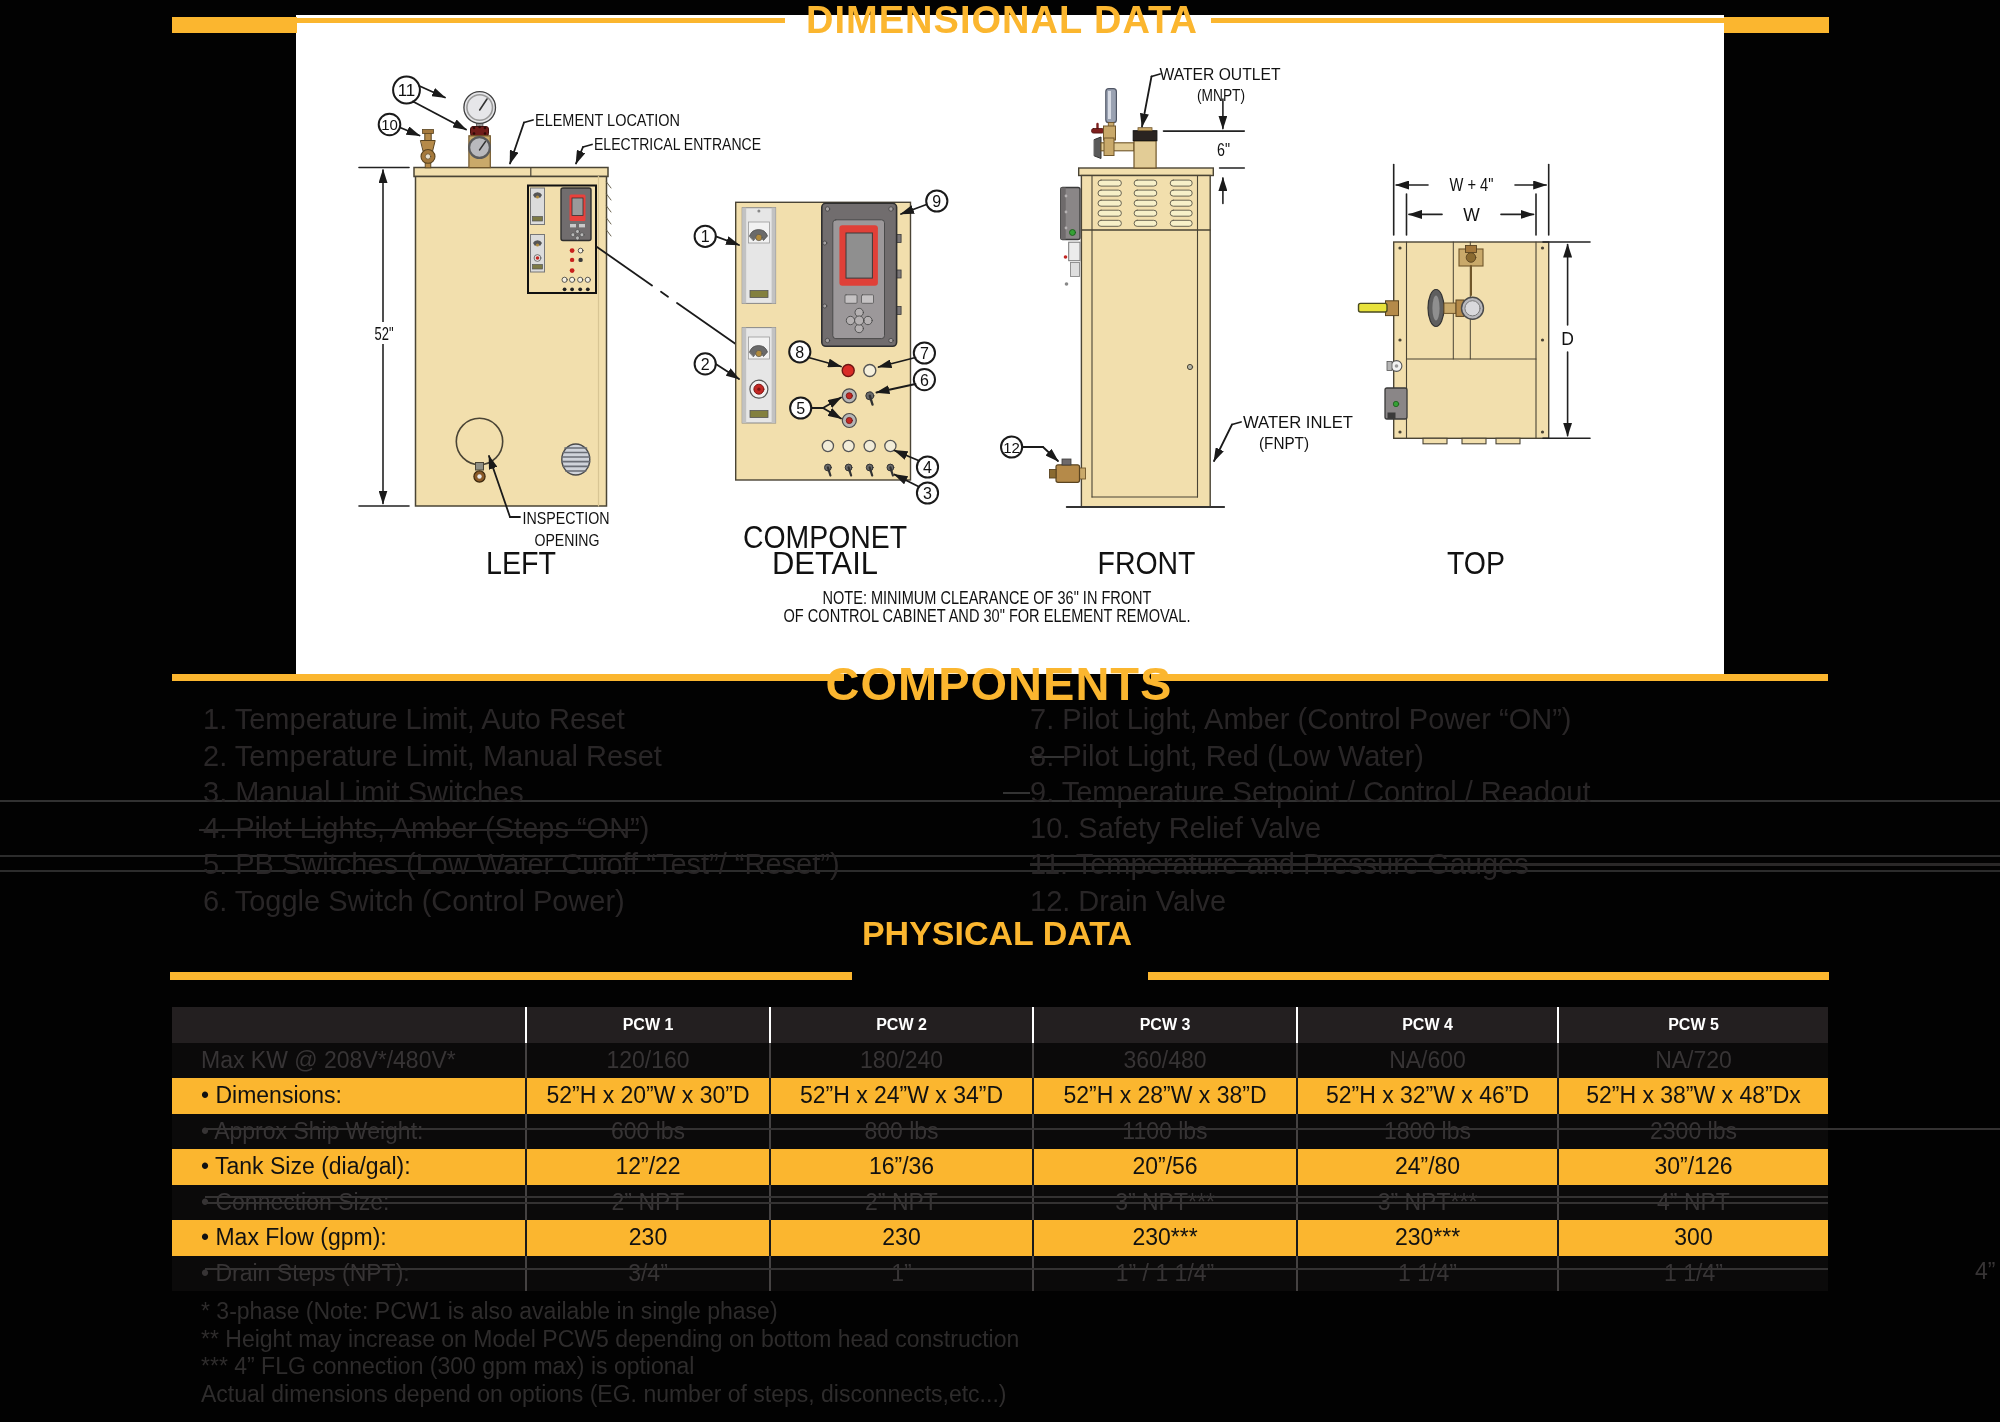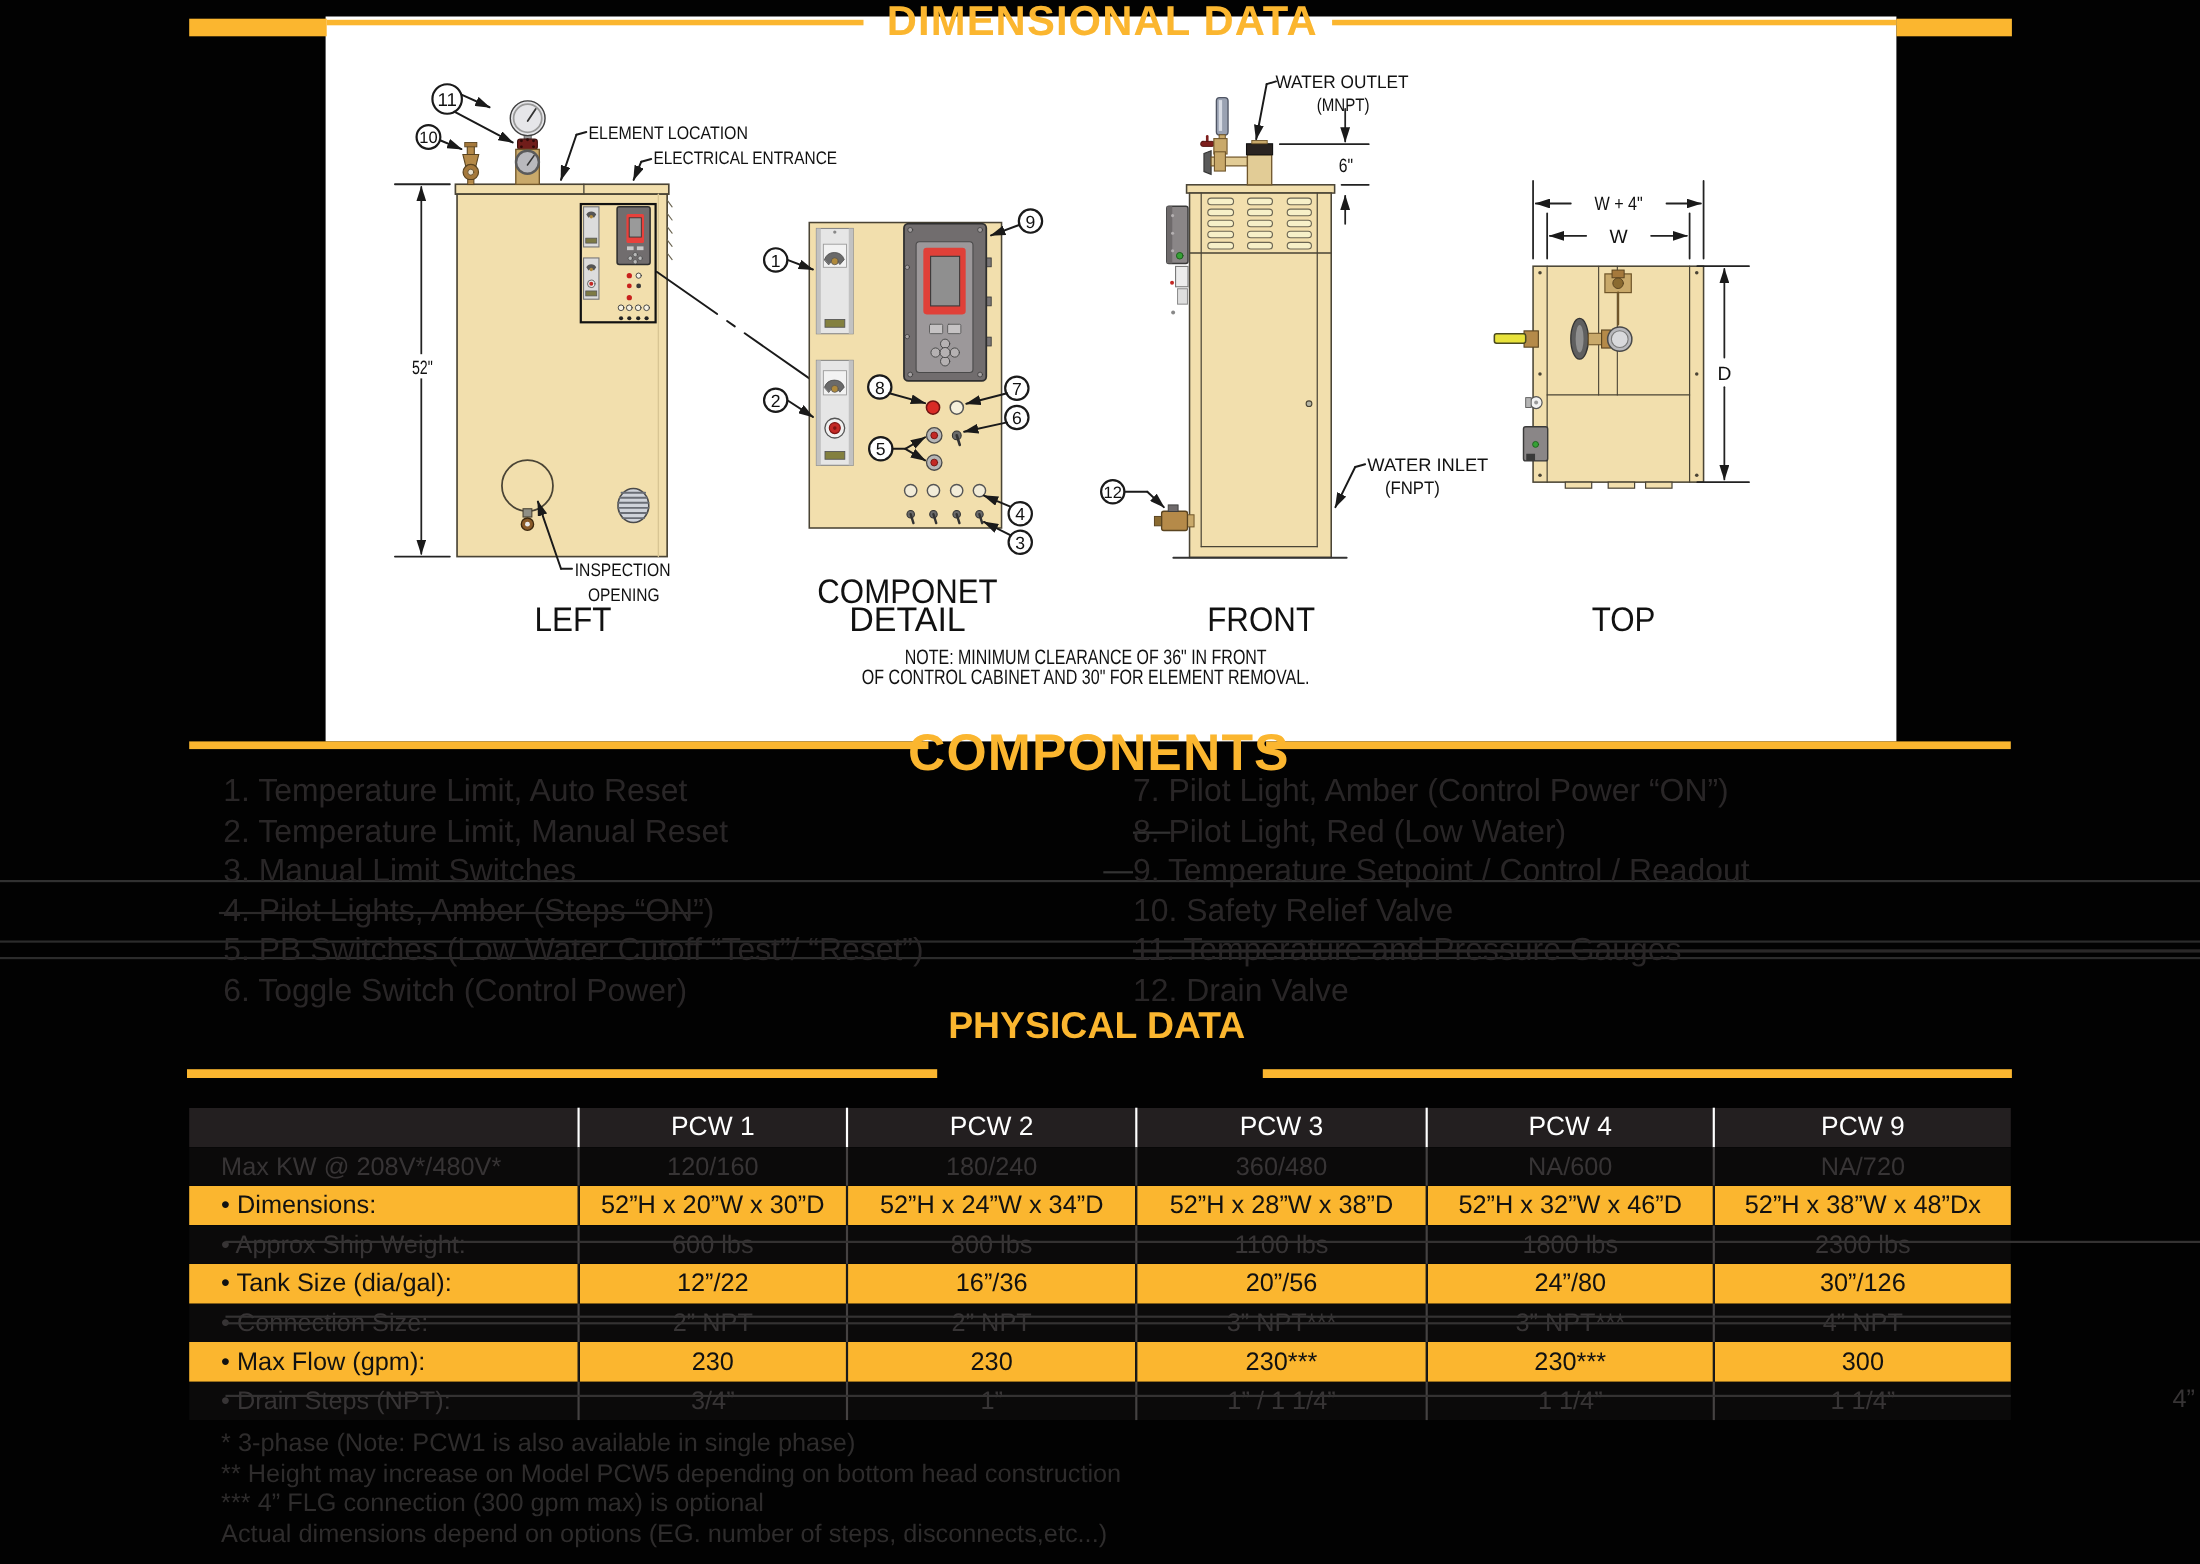--- a/index.html
+++ b/index.html
@@ -48,21 +48,21 @@
   </div>
 
   <div class="abs" style="left:170px;top:972px;width:682px;height:8px;background:#FBB62F;"></div>
   <div class="abs" style="left:1148px;top:972px;width:681px;height:8px;background:#FBB62F;"></div>
   <div class="abs ttl" style="left:0;top:914px;width:1994px;font-size:34px;text-align:center;white-space:nowrap;">PHYSICAL DATA</div>
 
   <style>
     #ptab{position:absolute;left:172px;top:1007px;width:1656px;border-collapse:collapse;table-layout:fixed;}
     #ptab td{height:35.5px;padding:0;text-align:center;vertical-align:middle;font-size:23px;overflow:hidden;white-space:nowrap;}
     #ptab td:first-child{text-align:left;padding-left:29px;}
-    #ptab tr.hd td{background:#231F20;color:#fff;font-weight:normal;font-size:24px;border-left:2px solid #fff;}
+    #ptab tr.hd td{background:#231F20;color:#fff;font-weight:bold;font-size:16px;border-left:2px solid #fff;}
     #ptab tr.hd td:first-child{border-left:none;}
     #ptab tr.blk td{background:#0b0a0a;color:#373435;border-left:2px solid #454242;}
     #ptab tr.blk td:first-child{border-left:none;}
     #ptab tr.org td{background:#FBB62F;color:#111;border-left:2px solid #1a1a1a;}
     #ptab tr.org td:first-child{border-left:none;}
   </style>
   <table id="ptab">
     <colgroup>
         <col style="width:354px">
         <col style="width:244px">
@@ -71,21 +71,21 @@
         <col style="width:261px">
         <col style="width:270px">
       </colgroup>
     <tbody>
         <tr class="hd">
           <td></td>
           <td>PCW 1</td>
           <td>PCW 2</td>
           <td>PCW 3</td>
           <td>PCW 4</td>
-          <td>PCW 9</td>
+          <td>PCW 5</td>
         </tr>
     <tr class="blk">
           <td>Max KW @ 208V*/480V*</td>
           <td>120/160</td>
           <td>180/240</td>
           <td>360/480</td>
           <td>NA/600</td>
           <td>NA/720</td>
         </tr>
     <tr class="org">

